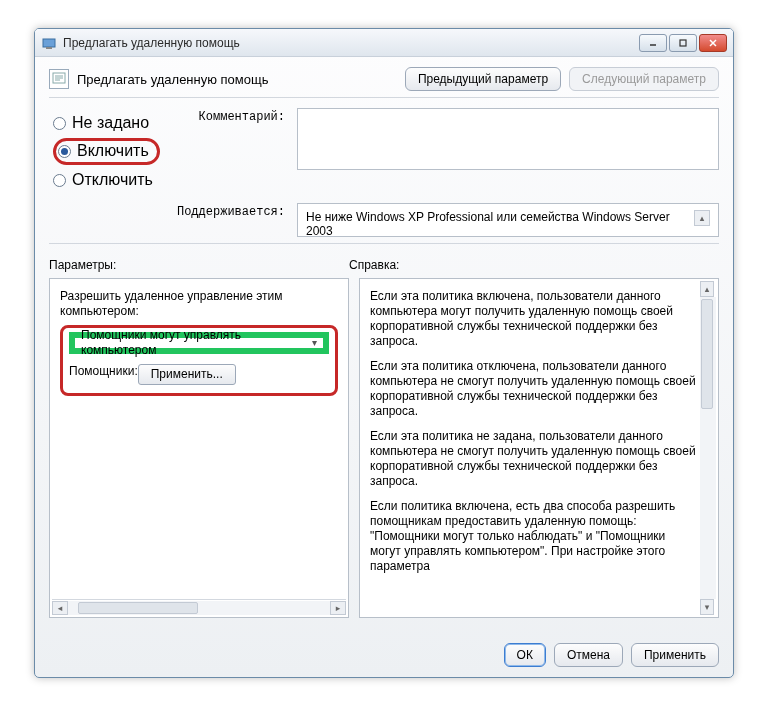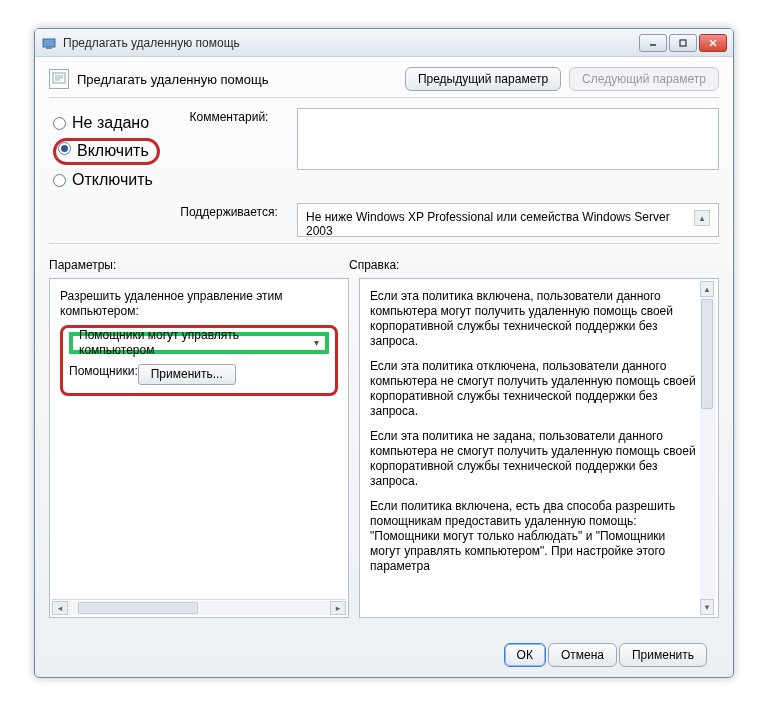--- a/index.html
+++ b/index.html
@@ -78,28 +78,28 @@
 hr.sep { border:none; border-top:1px solid #d2d7de; margin: 6px 0 10px 0; }
 
 .radio-row { display:flex; align-items:center; margin: 6px 0 6px 4px; gap:6px; font-size:16px; }
 .radio {
   width:13px;height:13px;border:1px solid #6a7b8f;border-radius:50%;
   display:flex;align-items:center;justify-content:center;background:#fff;
 }
 .radio.checked::after { content:""; width:7px;height:7px;background:#2a5a9c;border-radius:50%; }
 .highlight-oval {
   border:3px solid #c62828; border-radius:14px; padding:1px 8px 2px 2px;
-  display:inline-flex; align-items:flex-start; gap:6px;
+  display:inline-flex; align-items:center; gap:6px;
 }
 
 .top-grid {
   display:flex; gap:12px; align-items:flex-start;
 }
 .radio-col { width:112px; }
-.label-col { width:112px; text-align:center; padding-top:2px; }
+.label-col { width:112px; text-align:right; padding-top:2px;font-family:Liberation Mono, monospace; }
 .field-col { flex:1; }
 .textarea-like {
   border:1px solid #b7bfc9; background:#fff;
   height:62px; width:100%;
 }
 .supported-row { display:flex; gap:12px; margin-top:8px; }
 .supported-box {
   border:1px solid #b7bfc9; background:#fff;
   flex:1; padding:6px 8px; height:34px;
   display:flex; align-items:flex-start;
@@ -117,21 +117,21 @@
 }
 .panel.left { width: 300px; }
 .panel.right { flex:1; }
 
 .panel-inner { padding:10px 10px 10px 10px; font-size:12px; line-height:1.25; }
 
 .highlight-box {
   border:3px solid #c62828; border-radius:8px; padding:4px 6px 8px 6px; margin-top:6px;
 }
 .select {
-  border:4px solid #22c55e; background:#fff;
+  border:6px solid #22c55e; background:#fff;
   width:100%; height:22px; display:flex; align-items:center; padding:0 6px;
   justify-content:space-between;
 }
 .select .chev { font-size:10px; color:#555; }
 .helpers-row { display:flex; align-items:flex-start; margin-top:10px; }
 .small-btn {
   border:1px solid #9ca8b8; background:linear-gradient(#fdfdfd,#e6e9ee);
   padding:2px 12px; border-radius:3px; font-size:12px;
 }
 .hscroll {
@@ -146,22 +146,22 @@
   position:absolute; top:2px; right:2px; bottom:2px; width:16px;
   display:flex; flex-direction:column;
 }
 .vscroll .arrow { width:14px;height:16px;border:1px solid #c3cad4;background:#eceff3;display:flex;align-items:center;justify-content:center;font-size:9px;color:#666; }
 .vscroll .track { flex:1; background:#f2f4f7; position:relative; }
 .vscroll .thumb { position:absolute; top:2px; left:1px; width:12px; height:110px; background:#dfe4ea; border:1px solid #c3cad4; border-radius:2px; }
 
 .help-text p { margin-bottom:10px; }
 
 .footer {
-  position:absolute; right:26px; bottom:10px;
-  display:flex; gap:2px;
+  position:absolute; right:14px; bottom:10px;
+  display:flex; gap:8px;
 }
 .footer .btn.primary { border-color:#3c7dd1; box-shadow:0 0 0 1px #8fb9ea inset; }
 </style>
 </head>
 <body>
 
 <div class="window">
   <div class="titlebar">
     <div class="icon-slot">
       <svg width="14" height="14" viewBox="0 0 14 14">

